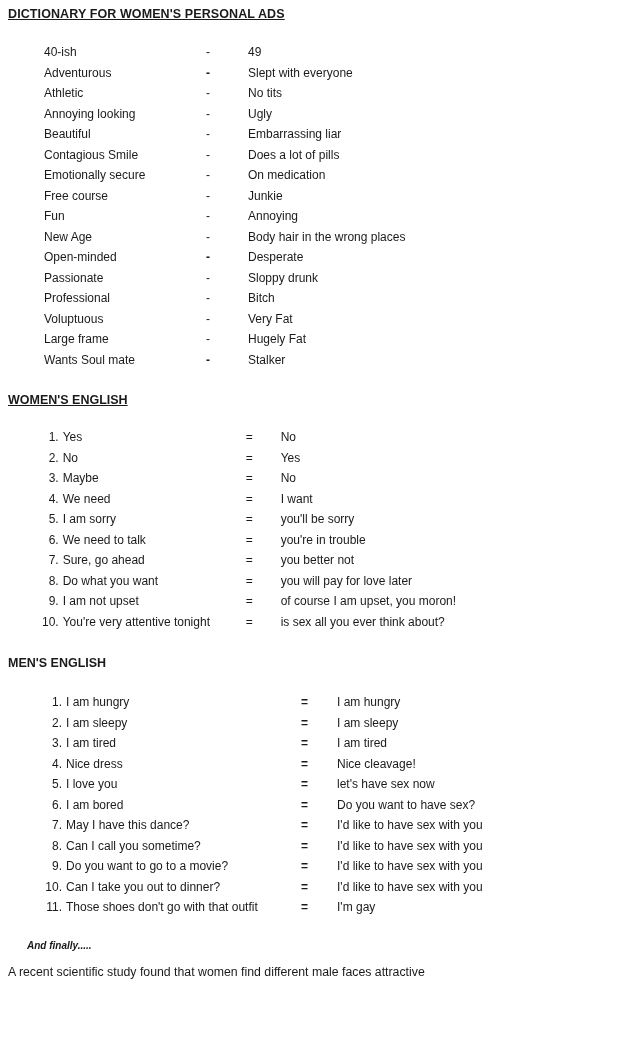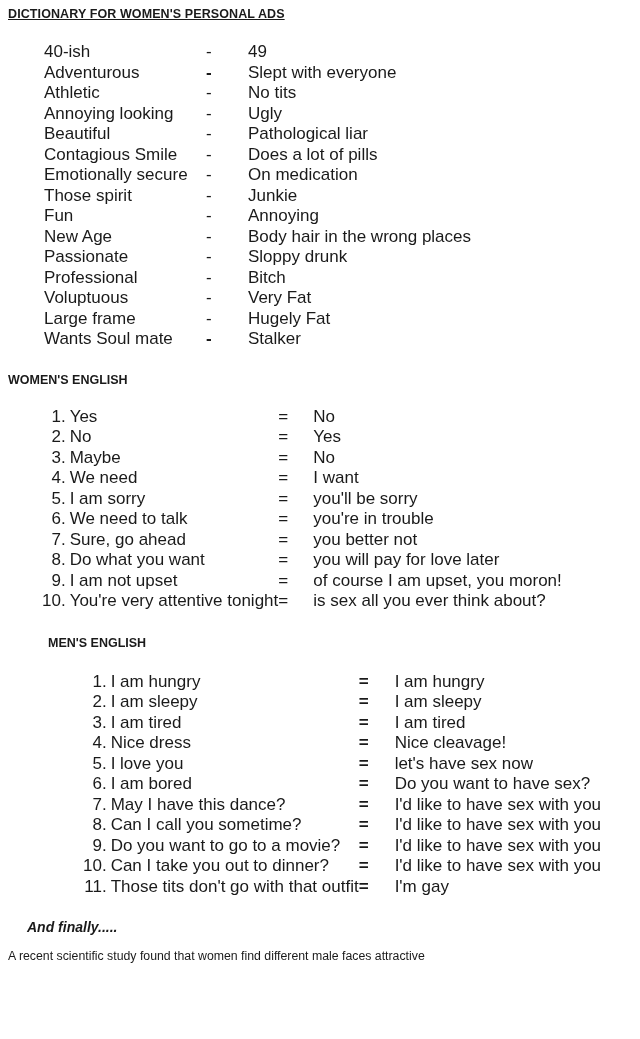--- a/index.html
+++ b/index.html
@@ -25,28 +25,29 @@
   .doc-title {
     font-size: 12.5px;
     font-weight: bold;
     text-decoration: underline;
     margin: 7px 0 0 8px;
     letter-spacing: 0.1px;
   }
   .section-head {
     font-size: 12.5px;
     font-weight: bold;
+    text-decoration: underline;
     margin-left: 8px;
   }
   .section-head.plain {
     text-decoration: none;
   }
   table.dict {
     border-collapse: collapse;
-    font-size: 17px;
+    font-size: 12px;
   }
   table.dict td {
     padding: 0;
     vertical-align: top;
     line-height: 20.5px;
     white-space: nowrap;
   }
 
   
   #sec1 { margin: 21px 0 0 44px; }
@@ -55,28 +56,28 @@
   #sec1 td.eq.bold { font-weight: bold; }
 
   
   #sec2wrap { margin-top: 23px; }
   #sec2 { margin: 20px 0 0 42px; }
   #sec2 td.num  { width: 16px; text-align: right; padding-right: 4px; }
   #sec2 td.term { width: 183px; }
   #sec2 td.eq   { width: 35px; }
 
   
-  #sec3wrap { margin-top: 24px; padding-left: 40px; }
+  #sec3wrap { margin-top: 24px; }
   #sec3 { margin: 22px 0 0 43px; }
   #sec3 td.num  { width: 19px; text-align: right; padding-right: 4px; }
   #sec3 td.term { width: 235px; }
   #sec3 td.eq   { width: 36px; font-weight: bold; }
 
   .finally {
-    font-size: 14px;
+    font-size: 10px;
     font-weight: bold;
     font-style: italic;
     margin: 22px 0 0 27px;
   }
   .closing {
     font-size: 12.3px;
     margin: 13px 0 0 8px;
     width: 614px;
     line-height: 16.6px;
   }
@@ -114,46 +115,51 @@
         <td class="meaning">No tits</td>
       </tr>
       <tr>
         <td class="term">Annoying looking</td>
         <td class="eq">-</td>
         <td class="meaning">Ugly</td>
       </tr>
       <tr>
         <td class="term">Beautiful</td>
         <td class="eq">-</td>
-        <td class="meaning">Pathological liar</td>
+        <td class="meaning">Embarrassing liar</td>
       </tr>
       <tr>
         <td class="term">Contagious Smile</td>
         <td class="eq">-</td>
         <td class="meaning">Does a lot of pills</td>
       </tr>
       <tr>
         <td class="term">Emotionally secure</td>
         <td class="eq">-</td>
         <td class="meaning">On medication</td>
       </tr>
       <tr>
-        <td class="term">Those spirit</td>
+        <td class="term">Free course</td>
         <td class="eq">-</td>
         <td class="meaning">Junkie</td>
       </tr>
       <tr>
         <td class="term">Fun</td>
         <td class="eq">-</td>
         <td class="meaning">Annoying</td>
       </tr>
       <tr>
         <td class="term">New Age</td>
         <td class="eq">-</td>
         <td class="meaning">Body hair in the wrong places</td>
+      </tr>
+      <tr>
+        <td class="term">Open-minded</td>
+        <td class="eq bold">-</td>
+        <td class="meaning">Desperate</td>
       </tr>
       <tr>
         <td class="term">Passionate</td>
         <td class="eq">-</td>
         <td class="meaning">Sloppy drunk</td>
       </tr>
       <tr>
         <td class="term">Professional</td>
         <td class="eq">-</td>
         <td class="meaning">Bitch</td>
@@ -303,21 +309,21 @@
           <td class="meaning">I'd like to have sex with you</td>
         </tr>
         <tr>
           <td class="num">10.</td>
           <td class="term">Can I take you out to dinner?</td>
           <td class="eq">=</td>
           <td class="meaning">I'd like to have sex with you</td>
         </tr>
         <tr>
           <td class="num">11.</td>
-          <td class="term">Those tits don't go with that outfit</td>
+          <td class="term">Those shoes don't go with that outfit</td>
           <td class="eq">=</td>
           <td class="meaning">I'm gay</td>
         </tr>
       </tbody>
     </table>
   </div>
 
   <div class="finally">And finally.....</div>
   <div class="closing">
     <p class="hang">

